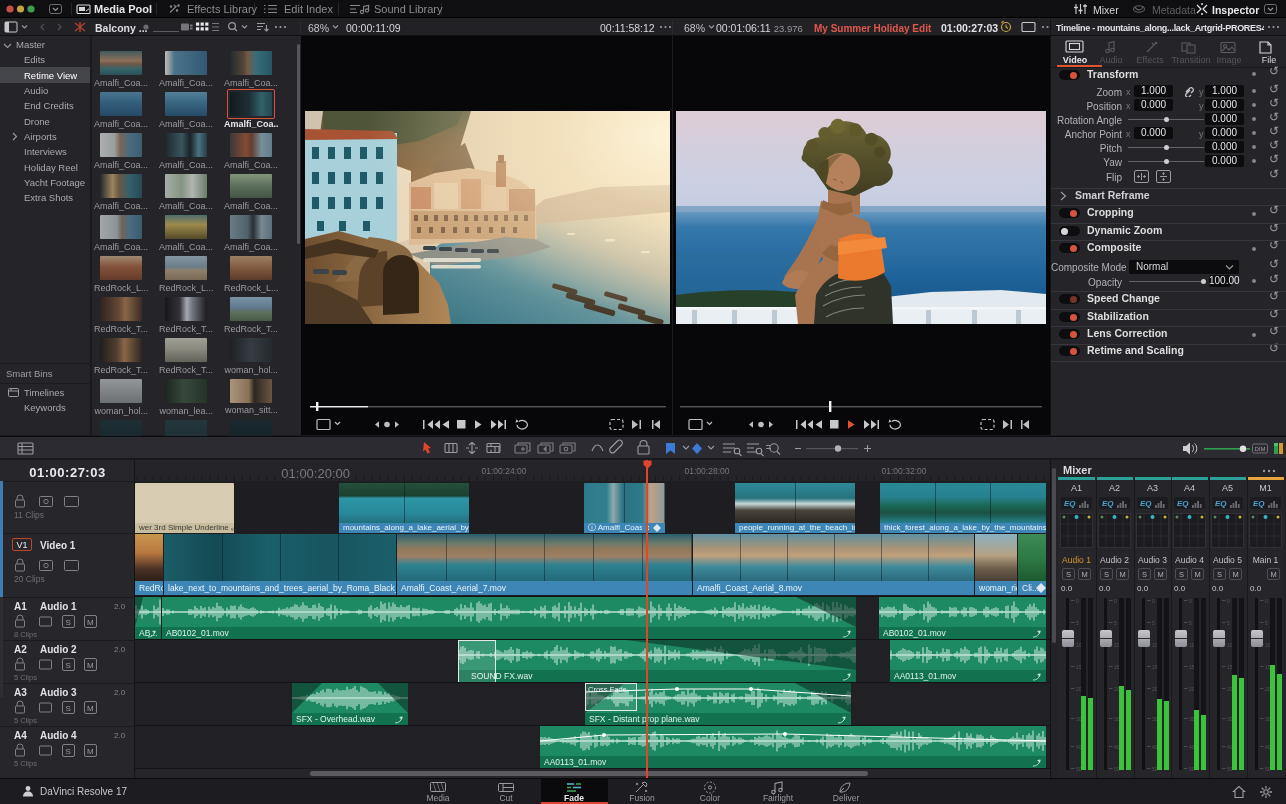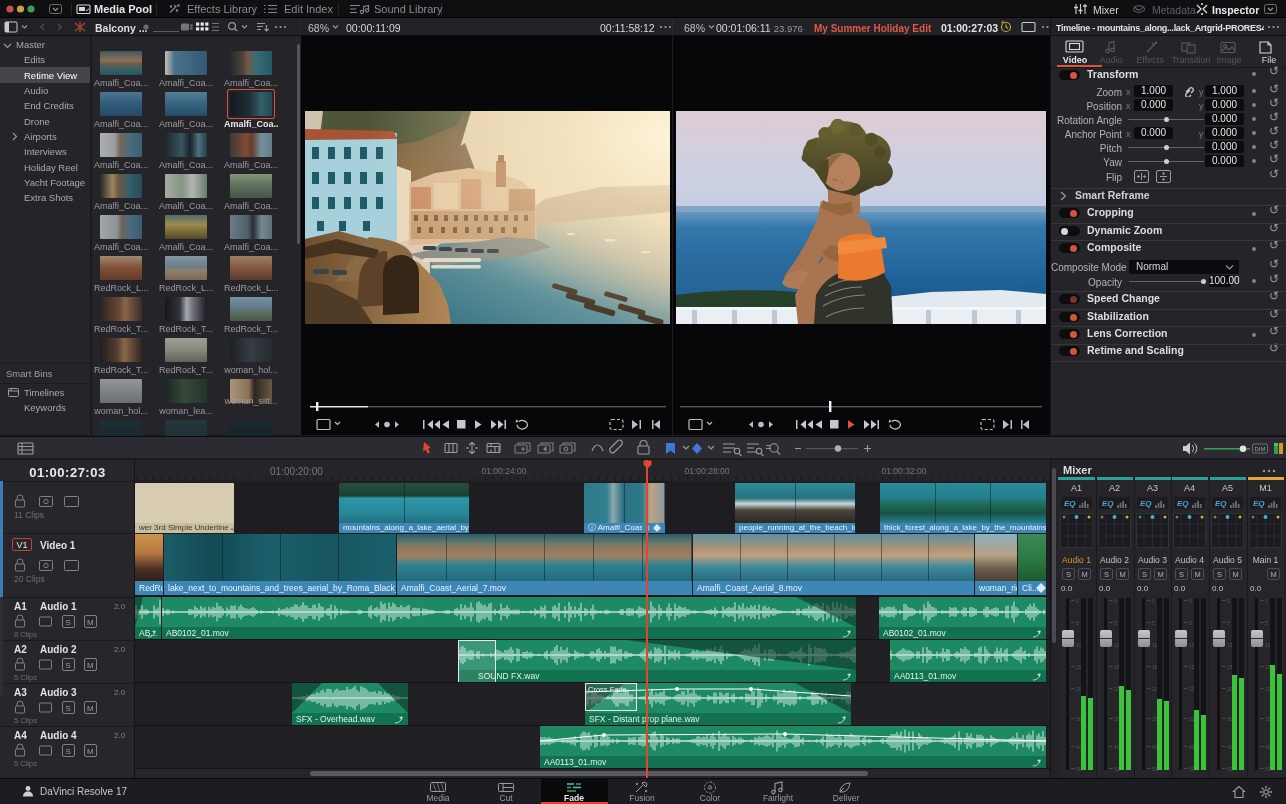--- a/index.html
+++ b/index.html
@@ -8,21 +8,21 @@
 .th{position:absolute;width:42px;height:24px;border-radius:1px;filter:brightness(0.82) saturate(0.72)}
 .tgl{width:21px;height:10px;border-radius:5px;background:#0d0d0f;position:absolute}
 .tgl i{position:absolute;top:1.5px;width:7px;height:7px;border-radius:4px}
 .kfdot{width:4px;height:4px;border-radius:2px;background:#85858b;position:absolute}
 .rst{color:#9a9aa1;font-size:12px;position:absolute}
 .plab{left:0;width:71px;text-align:right;color:#b2b2b8;font-size:10px;white-space:nowrap}
 .pxy{color:#77777d;font-size:9px}
 .fld{width:39px;height:12px;background:#0c0c0e;border-radius:2px;color:#e6e6ea;font-size:10px;text-align:center;line-height:12px}
 .sline{left:0;width:236px;height:1px;background:#36363c}
 .smb{width:13px;height:12px;background:#26262c;border:1px solid #4d4d55;border-radius:2px;color:#b0b0b6;font-size:7.5px;text-align:center;line-height:11px}
-.tl{position:absolute;width:54px;text-align:center;font-size:9px;color:#94949a;white-space:nowrap;overflow:hidden}
+.tl{position:absolute;width:54px;text-align:right;font-size:9px;color:#94949a;white-space:nowrap;overflow:hidden}
 </style></head><body>
 
 <div class="abs" style="left:0;top:0;width:1286px;height:18px;background:#0f0f12;border-bottom:1px solid #000">
   <svg class="abs" style="left:0;top:0" width="1286" height="18">
     <circle cx="10" cy="9" r="3.6" fill="#c74e46"></circle>
       <circle cx="20.5" cy="9" r="3.6" fill="#c7a243"></circle>
       <circle cx="31" cy="9" r="3.6" fill="#3f9e4e"></circle>
     <rect x="49.5" y="4.5" width="12" height="9" rx="2" fill="none" stroke="#6e6e74" stroke-width="1"></rect>
     <path d="M53 8l2.5 2.5L58 8" stroke="#9b9ba1" fill="none" stroke-width="1.1"></path>
     <rect x="71" y="3" width="1" height="12" fill="#26262a"></rect>
@@ -242,21 +242,21 @@
     <div class="tl" style="left:2px;top:329px;color:#9a9aa0">RedRock_T...</div>
     <div class="th" style="left:73px;top:302px;background:linear-gradient(180deg,#c2c2b2,#a8a896 45%,#78786a)"></div>
     <div class="tl" style="left:67px;top:329px;color:#9a9aa0">RedRock_T...</div>
     <div class="th" style="left:138px;top:302px;background:linear-gradient(90deg,#22282e,#3d4a54 50%,#2a343c)"></div>
     <div class="tl" style="left:132px;top:329px;color:#9a9aa0">woman_hol...</div>
     <div class="th" style="left:8px;top:343px;background:linear-gradient(180deg,#b4b8bc,#9aa0a6 50%,#82888e)"></div>
     <div class="tl" style="left:2px;top:370px;color:#9a9aa0">woman_hol...</div>
     <div class="th" style="left:73px;top:343px;background:linear-gradient(90deg,#1e3026,#3d5a44 45%,#28402e)"></div>
     <div class="tl" style="left:67px;top:370px;color:#9a9aa0">woman_lea...</div>
     <div class="th" style="left:138px;top:343px;background:linear-gradient(90deg,#d8b48a,#b08858 45%,#3a2e26 58%,#8a6848)"></div>
-    <div class="tl" style="left:132px;top:360px;color:#9a9aa0">woman_sitt...</div>
+    <div class="tl" style="left:132px;top:369px;color:#9a9aa0">woman_sitt...</div>
     <div class="th" style="left:8px;top:384px;background:linear-gradient(180deg,#1d3a44,#16303a)"></div>
     <div class="th" style="left:73px;top:384px;background:linear-gradient(180deg,#25444e,#1c3842)"></div>
     <div class="th" style="left:138px;top:384px;background:linear-gradient(180deg,#1a343e,#142a32)"></div>
     <div class="abs" style="left:205px;top:8px;width:3px;height:200px;background:#55555b;border-radius:2px"></div>
   </div>
 </div>
 
 <div class="abs" id="viewers" style="left:301px;top:36px;width:749px;height:399px;background:#070709">
   <div class="abs" style="left:371px;top:0;width:1px;height:399px;background:#1c1c20"></div>
 
@@ -752,21 +752,21 @@
   </div>
 
 <div class="abs" id="timeline" style="left:0;top:460px;width:1050px;height:318px;background:#222227">
     <div style="position:relative;width:1050px;height:318px;overflow:hidden">
 <div class="abs" style="left:135px;top:0;width:915px;height:21px;background:#242429"></div>
 <div class="abs" style="left:135px;top:21px;width:915px;height:116px;background:#1d1d22"></div>
 <div class="abs" style="left:135px;top:137px;width:915px;height:172px;background:#202025"></div>
 <svg class="abs" style="left:0;top:0" width="1050" height="21">
         <path d="M137 16v5M145.1 16v5M153.2 16v5M161.29999999999998 16v5M169.39999999999998 16v5M177.49999999999997 16v5M185.59999999999997 16v5M193.69999999999996 16v5M201.79999999999995 16v5M209.89999999999995 16v5M217.99999999999994 16v5M226.09999999999994 16v5M234.19999999999993 16v5M242.29999999999993 16v5M250.39999999999992 16v5M258.49999999999994 16v5M266.59999999999997 16v5M274.7 16v5M282.8 16v5M290.90000000000003 16v5M299.00000000000006 16v5M307.1000000000001 16v5M315.2000000000001 16v5M323.3000000000001 16v5M331.40000000000015 16v5M339.50000000000017 16v5M347.6000000000002 16v5M355.7000000000002 16v5M363.80000000000024 16v5M371.90000000000026 16v5M380.0000000000003 16v5M388.1000000000003 16v5M396.20000000000033 16v5M404.30000000000035 16v5M412.4000000000004 16v5M420.5000000000004 16v5M428.6000000000004 16v5M436.70000000000044 16v5M444.80000000000047 16v5M452.9000000000005 16v5M461.0000000000005 16v5M469.10000000000053 16v5M477.20000000000056 16v5M485.3000000000006 16v5M493.4000000000006 16v5M501.5000000000006 16v5M509.60000000000065 16v5M517.7000000000006 16v5M525.8000000000006 16v5M533.9000000000007 16v5M542.0000000000007 16v5M550.1000000000007 16v5M558.2000000000007 16v5M566.3000000000008 16v5M574.4000000000008 16v5M582.5000000000008 16v5M590.6000000000008 16v5M598.7000000000008 16v5M606.8000000000009 16v5M614.9000000000009 16v5M623.0000000000009 16v5M631.1000000000009 16v5M639.200000000001 16v5M647.300000000001 16v5M655.400000000001 16v5M663.500000000001 16v5M671.600000000001 16v5M679.7000000000011 16v5M687.8000000000011 16v5M695.9000000000011 16v5M704.0000000000011 16v5M712.1000000000012 16v5M720.2000000000012 16v5M728.3000000000012 16v5M736.4000000000012 16v5M744.5000000000013 16v5M752.6000000000013 16v5M760.7000000000013 16v5M768.8000000000013 16v5M776.9000000000013 16v5M785.0000000000014 16v5M793.1000000000014 16v5M801.2000000000014 16v5M809.3000000000014 16v5M817.4000000000015 16v5M825.5000000000015 16v5M833.6000000000015 16v5M841.7000000000015 16v5M849.8000000000015 16v5M857.9000000000016 16v5M866.0000000000016 16v5M874.1000000000016 16v5M882.2000000000016 16v5M890.3000000000017 16v5M898.4000000000017 16v5M906.5000000000017 16v5M914.6000000000017 16v5M922.7000000000018 16v5M930.8000000000018 16v5M938.9000000000018 16v5M947.0000000000018 16v5M955.1000000000018 16v5M963.2000000000019 16v5M971.3000000000019 16v5M979.4000000000019 16v5M987.5000000000019 16v5M995.600000000002 16v5M1003.700000000002 16v5M1011.800000000002 16v5M1019.900000000002 16v5M1028.000000000002 16v5M1036.100000000002 16v5M1044.2000000000019 16v5" stroke="#1a1a1e" stroke-width="1"></path>
       </svg>
-<div class="abs" style="left:270px;top:6px;width:80px;text-align:left;font-size:10px;color:#77777d">01:00:20:00</div>
+<div class="abs" style="left:270px;top:6px;width:80px;text-align:right;font-size:13px;color:#77777d">01:00:20:00</div>
 <div class="abs" style="left:464px;top:6px;width:80px;text-align:center;font-size:8.5px;color:#77777d">01:00:24:00</div>
 <div class="abs" style="left:667px;top:6px;width:80px;text-align:center;font-size:8.5px;color:#77777d">01:00:28:00</div>
 <div class="abs" style="left:864px;top:6px;width:80px;text-align:center;font-size:8.5px;color:#77777d">01:00:32:00</div>
 <div class="abs" style="left:0;top:0;width:135px;height:318px;background:#26262b;border-right:1px solid #131316"></div>
 <div class="abs" style="left:0;top:5px;width:135px;text-align:center;color:#eaeaee;font-size:13px;font-weight:700;letter-spacing:0.5px">01:00:27:03</div>
 <div class="abs" style="left:0;top:21px;width:135px;height:1px;background:#1b1b1f"></div>
 <div class="abs" style="left:0;top:73px;width:135px;height:1px;background:#1b1b1f"></div>
 <div class="abs" style="left:0;top:137px;width:135px;height:1px;background:#1b1b1f"></div>
 <div class="abs" style="left:0;top:180px;width:135px;height:1px;background:#1b1b1f"></div>
 <div class="abs" style="left:0;top:223px;width:135px;height:1px;background:#1b1b1f"></div>
@@ -920,21 +920,21 @@
       <div class="abs" style="left:879px;top:167px;width:167px;height:13px;background:#12714f;color:#dff2ea;font-size:8.5px;line-height:13px;padding-left:4px;white-space:nowrap;overflow:hidden">AB0102_01.mov</div>
       <svg class="abs" style="left:1032px;top:169px" width="12" height="10">
         <path d="M1 8c4 0 6-2 7-6" stroke="#bfe4d4" fill="none" stroke-width="1"></path>
         <path d="M8 5l0.5-3.5L5 2z" fill="#bfe4d4"></path>
       </svg>
 <div class="abs" style="left:458px;top:180px;width:398px;height:30px;background:#1e8a64;overflow:hidden"><svg width="398" height="30">
           <path d="M1 10.0V20.0M3 6.8V23.2M5 6.1V23.9M7 7.8V22.2M9 11.4V18.6M11 10.4V19.6M13 10.1V19.9M15 10.4V19.6M17 14.3V15.7M19 11.5V18.5M21 11.0V19.0M23 14.2V15.8M25 13.5V16.5M27 14.4V15.6M29 14.4V15.6M31 14.4V15.6M33 13.0V17.0M35 14.4V15.6M37 12.1V17.9M39 9.8V20.2M41 10.3V19.7M43 11.4V18.6M45 12.5V17.5M47 10.1V19.9M49 10.6V19.4M51 9.2V20.8M53 6.9V23.1M55 9.7V20.3M57 13.8V16.2M59 8.2V21.8M61 8.9V21.1M63 14.2V15.8M65 11.9V18.1M67 12.1V17.9M69 10.7V19.3M71 12.4V17.6M73 11.8V18.2M75 13.6V16.4M77 14.4V15.6M79 14.4V15.6M81 13.7V16.3M83 14.4V15.6M85 14.4V15.6M87 12.1V17.9M89 10.4V19.6M91 13.9V16.1M93 11.6V18.4M95 10.4V19.6M97 7.1V22.9M99 5.1V24.9M101 11.1V18.9M103 6.7V23.3M105 10.3V19.7M107 9.8V20.2M109 7.4V22.6M111 12.6V17.4M113 13.5V16.5M115 13.9V16.1M117 10.3V19.7M119 11.8V18.2M121 12.6V17.4M123 13.6V16.4M125 13.0V17.0M127 14.4V15.6M129 14.4V15.6M131 13.7V16.3M133 11.6V18.4M135 11.2V18.8M137 12.7V17.3M139 9.6V20.4M141 8.2V21.8M143 10.9V19.1M145 13.6V16.4M147 10.9V19.1M149 13.1V16.9M151 12.7V17.3M153 6.3V23.7M155 7.0V23.0M157 6.5V23.5M159 10.8V19.2M161 9.4V20.6M163 9.0V21.0M165 13.6V16.4M167 11.3V18.7M169 11.6V18.4M171 13.1V16.9M173 13.0V17.0M175 13.9V16.1M177 14.4V15.6M179 14.4V15.6M181 13.8V16.2M183 12.6V17.4M185 10.7V19.3M187 8.6V21.4M189 12.6V17.4M191 11.9V18.1M193 10.4V19.6M195 13.5V16.5M197 7.3V22.7M199 8.8V21.2M201 7.6V22.4M203 9.8V20.2M205 13.5V16.5M207 5.8V24.2M209 13.9V16.1M211 9.9V20.1M213 11.5V18.5M215 11.8V18.2M217 9.7V20.3M219 12.5V17.5M221 10.8V19.2M223 14.4V15.6M225 14.4V15.6M227 14.4V15.6M229 13.6V16.4M231 13.5V16.5M233 12.4V17.6M235 9.9V20.1M237 11.5V18.5M239 10.2V19.8M241 11.5V18.5M243 11.7V18.3M245 11.2V18.8M247 11.4V18.6M249 8.2V21.8M251 9.0V21.0M253 8.8V21.2M255 10.4V19.6M257 6.8V23.2M259 11.4V18.6M261 8.8V21.2M263 5.7V24.3M265 9.2V20.8M267 14.3V15.7M269 10.9V19.1M271 13.2V16.8M273 13.5V16.5M275 14.2V15.8M277 14.4V15.6M279 14.2V15.8M281 13.2V16.8M283 11.8V18.2M285 10.8V19.2M287 8.7V21.3M289 10.0V20.0M291 9.0V21.0M293 11.1V18.9M295 8.0V22.0M297 5.1V24.9M299 8.2V21.8M301 3.8V26.2M303 13.2V16.8M305 13.3V16.7M307 9.5V20.5M309 13.4V16.6M311 9.2V20.8M313 9.2V20.8M315 9.3V20.7M317 11.4V18.6M319 14.4V15.6M321 13.5V16.5M323 14.4V15.6M325 14.4V15.6M327 14.4V15.6M329 14.0V16.0M331 12.5V17.5M333 11.4V18.6M335 10.7V19.3M337 12.0V18.0M339 11.6V18.4M341 10.1V19.9M343 7.3V22.7M345 11.7V18.3M347 12.9V17.1M349 14.3V15.7M351 4.3V25.7M353 8.1V21.9M355 13.9V16.1M357 6.7V23.3M359 8.0V22.0M361 7.8V22.2M363 8.0V22.0M365 9.0V21.0M367 8.6V21.4M369 12.5V17.5M371 14.4V15.6M373 13.6V16.4M375 14.4V15.6M377 14.4V15.6M379 14.2V15.8M381 13.6V16.4M383 12.2V17.8M385 12.7V17.3M387 12.4V17.6M389 11.5V18.5M391 11.7V18.3M393 10.1V19.9M395 7.4V22.6M397 7.2V22.8" stroke="rgba(236,250,245,0.78)" stroke-width="1.1"></path>
           <rect y="14.5" width="398" height="1" fill="rgba(240,252,248,0.9)"></rect>
           <path d="M398 0L168 0L398 30Z" fill="rgba(10,40,30,0.55)"></path>
         </svg></div>
-      <div class="abs" style="left:458px;top:210px;width:398px;height:13px;background:#12714f;color:#dff2ea;font-size:8.5px;line-height:13px;padding-left:20px;white-space:nowrap;overflow:hidden">SOUND FX.wav</div>
+      <div class="abs" style="left:458px;top:210px;width:398px;height:13px;background:#12714f;color:#dff2ea;font-size:8.5px;line-height:13px;padding-left:13px;white-space:nowrap;overflow:hidden">SOUND FX.wav</div>
       <svg class="abs" style="left:842px;top:212px" width="12" height="10">
         <path d="M1 8c4 0 6-2 7-6" stroke="#bfe4d4" fill="none" stroke-width="1"></path>
         <path d="M8 5l0.5-3.5L5 2z" fill="#bfe4d4"></path>
       </svg>
       <div class="abs" style="left:458px;top:180px;width:38px;height:43px;border:1.5px solid #e8e8ec;background:rgba(255,255,255,0.12)"></div>
 <div class="abs" style="left:890px;top:180px;width:156px;height:30px;background:#1e8a64;overflow:hidden"><svg width="156" height="30">
           <path d="M1 10.5V19.5M3 14.4V15.6M5 14.4V15.6M7 12.8V17.2M9 11.1V18.9M11 10.0V20.0M13 8.2V21.8M15 9.2V20.8M17 10.4V19.6M19 10.0V20.0M21 10.9V19.1M23 12.3V17.7M25 14.4V15.6M27 11.2V18.8M29 11.4V18.6M31 14.3V15.7M33 7.2V22.8M35 13.4V16.6M37 7.1V22.9M39 10.0V20.0M41 11.0V19.0M43 14.1V15.9M45 14.2V15.8M47 11.6V18.4M49 13.7V16.3M51 12.4V17.6M53 8.3V21.7M55 12.0V18.0M57 8.9V21.1M59 9.6V20.4M61 13.8V16.2M63 14.4V15.6M65 12.9V17.1M67 11.3V18.7M69 12.8V17.2M71 8.3V21.7M73 9.5V20.5M75 6.7V23.3M77 9.3V20.7M79 10.2V19.8M81 14.0V16.0M83 14.4V15.6M85 12.7V17.3M87 12.7V17.3M89 7.8V22.2M91 6.6V23.4M93 13.9V16.1M95 6.5V23.5M97 9.5V20.5M99 12.5V17.5M101 14.0V16.0M103 14.2V15.8M105 11.5V18.5M107 7.5V22.5M109 11.1V18.9M111 7.8V22.2M113 12.7V17.3M115 9.5V20.5M117 8.6V21.4M119 14.3V15.7M121 14.4V15.6M123 13.1V16.9M125 11.1V18.9M127 9.9V20.1M129 9.2V20.8M131 6.8V23.2M133 11.5V18.5M135 10.6V19.4M137 13.9V16.1M139 13.1V16.9M141 14.4V15.6M143 14.2V15.8M145 9.2V20.8M147 6.6V23.4M149 10.8V19.2M151 7.5V22.5M153 8.5V21.5M155 11.0V19.0" stroke="rgba(236,250,245,0.78)" stroke-width="1.1"></path>
           <rect y="14.5" width="156" height="1" fill="rgba(240,252,248,0.9)"></rect>
         </svg></div>
       <div class="abs" style="left:890px;top:210px;width:156px;height:13px;background:#12714f;color:#dff2ea;font-size:8.5px;line-height:13px;padding-left:4px;white-space:nowrap;overflow:hidden">AA0113_01.mov</div>

